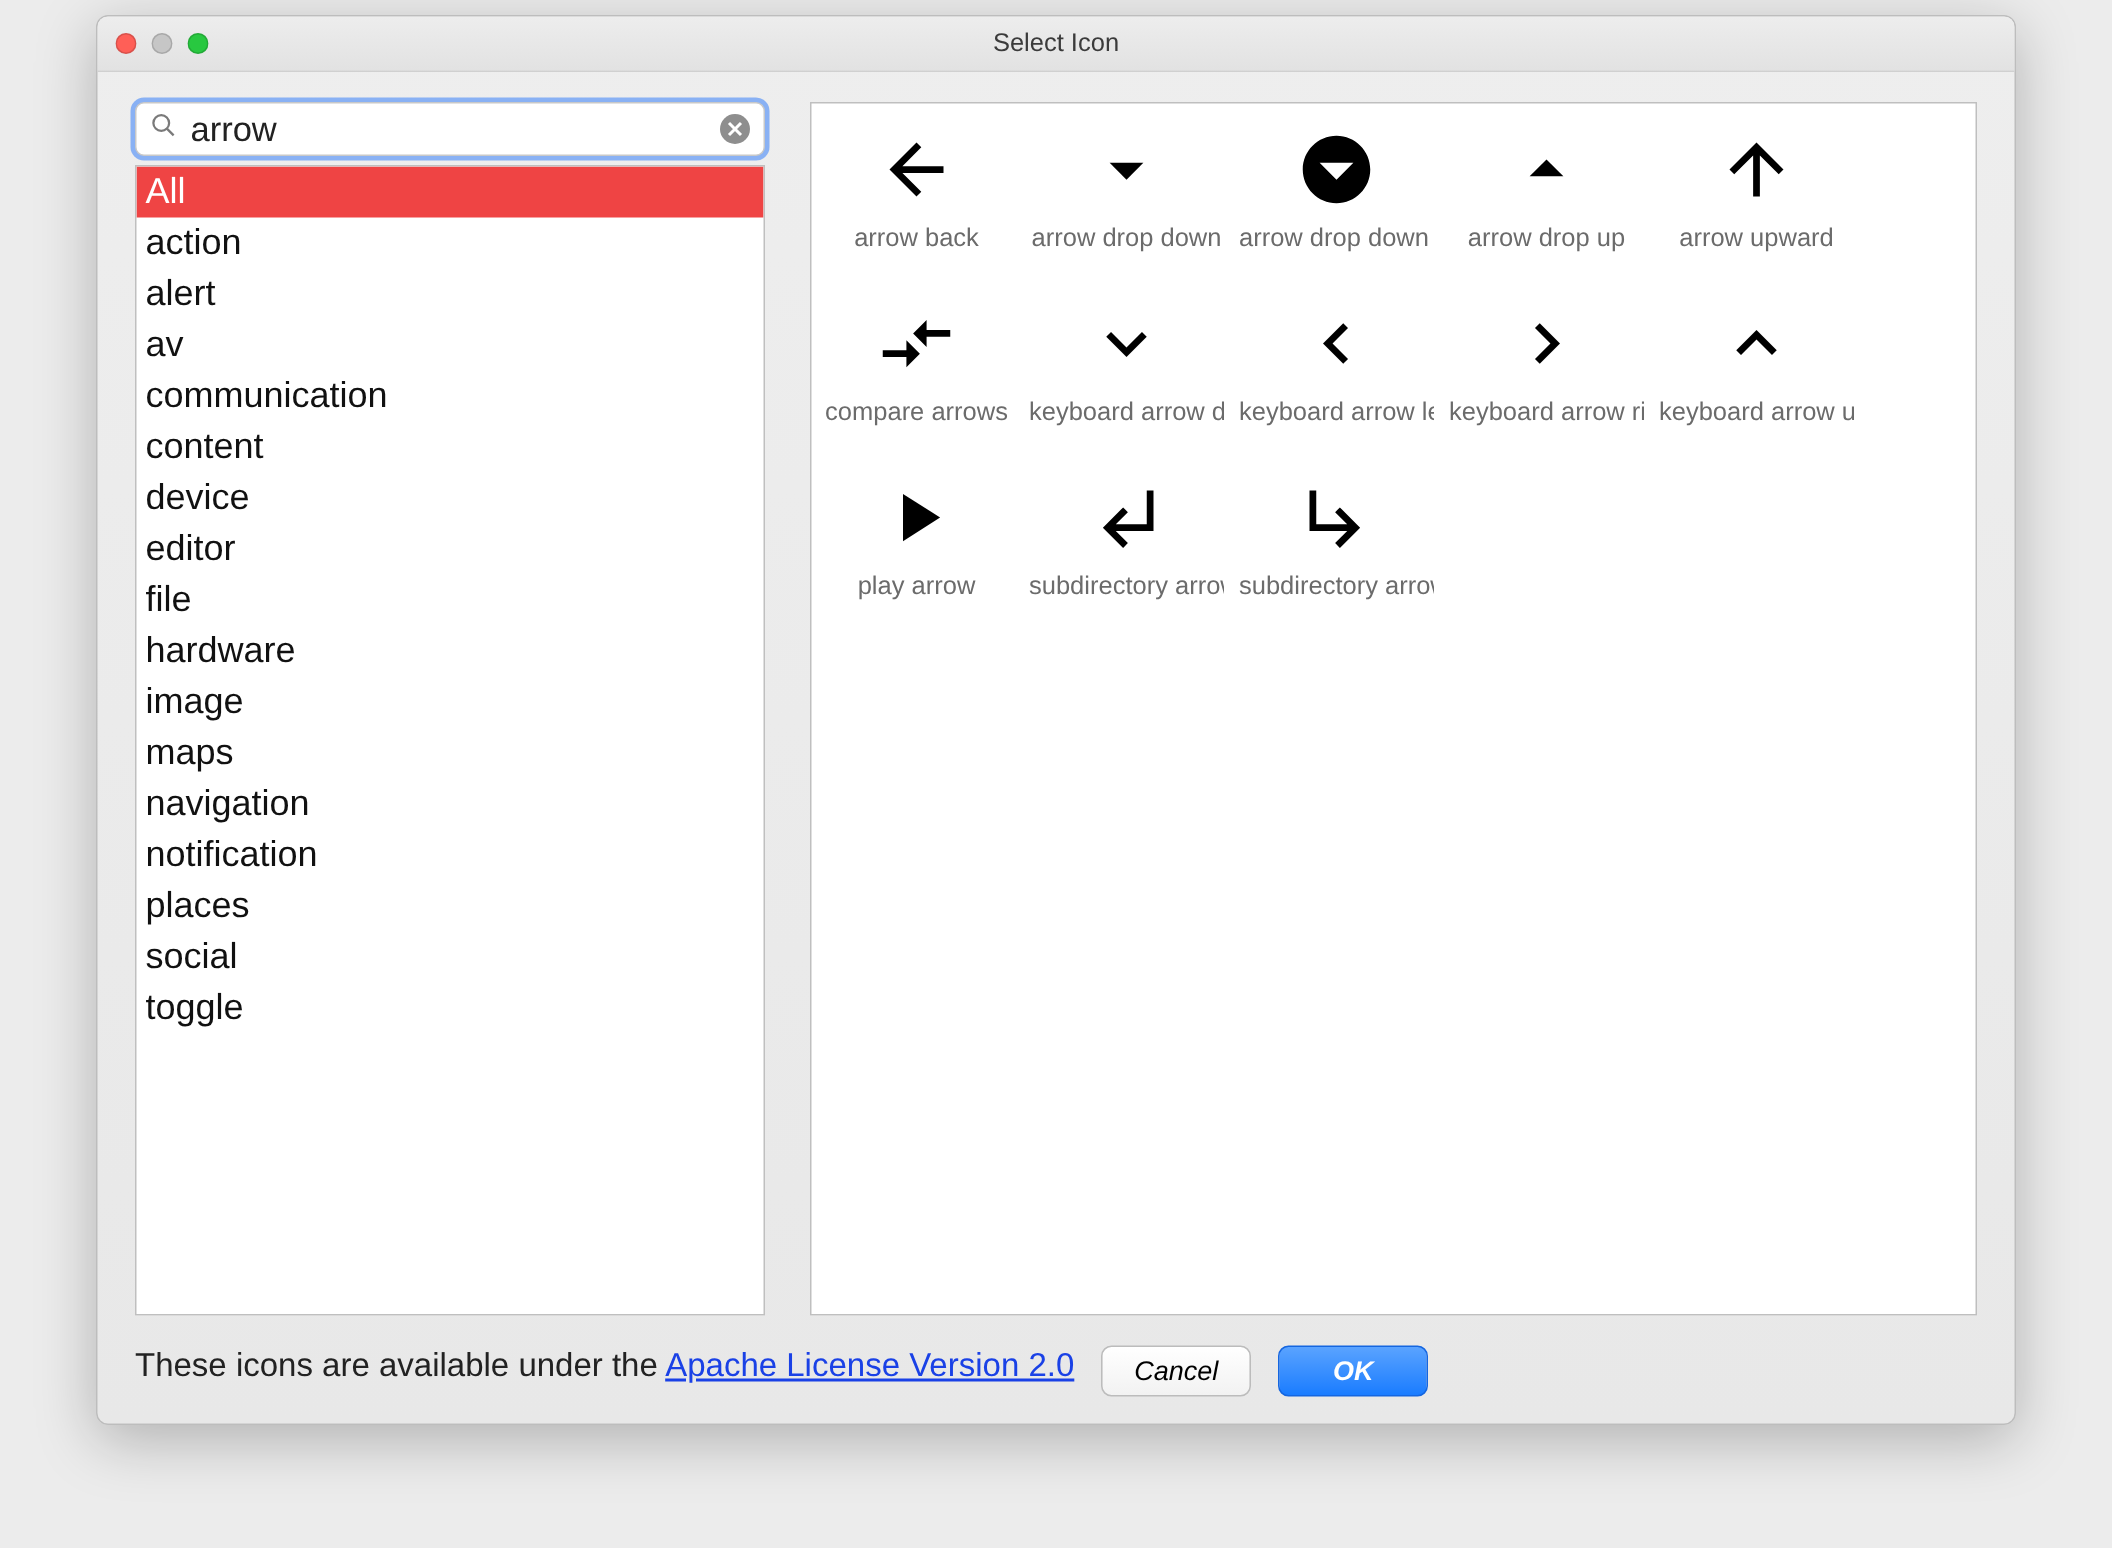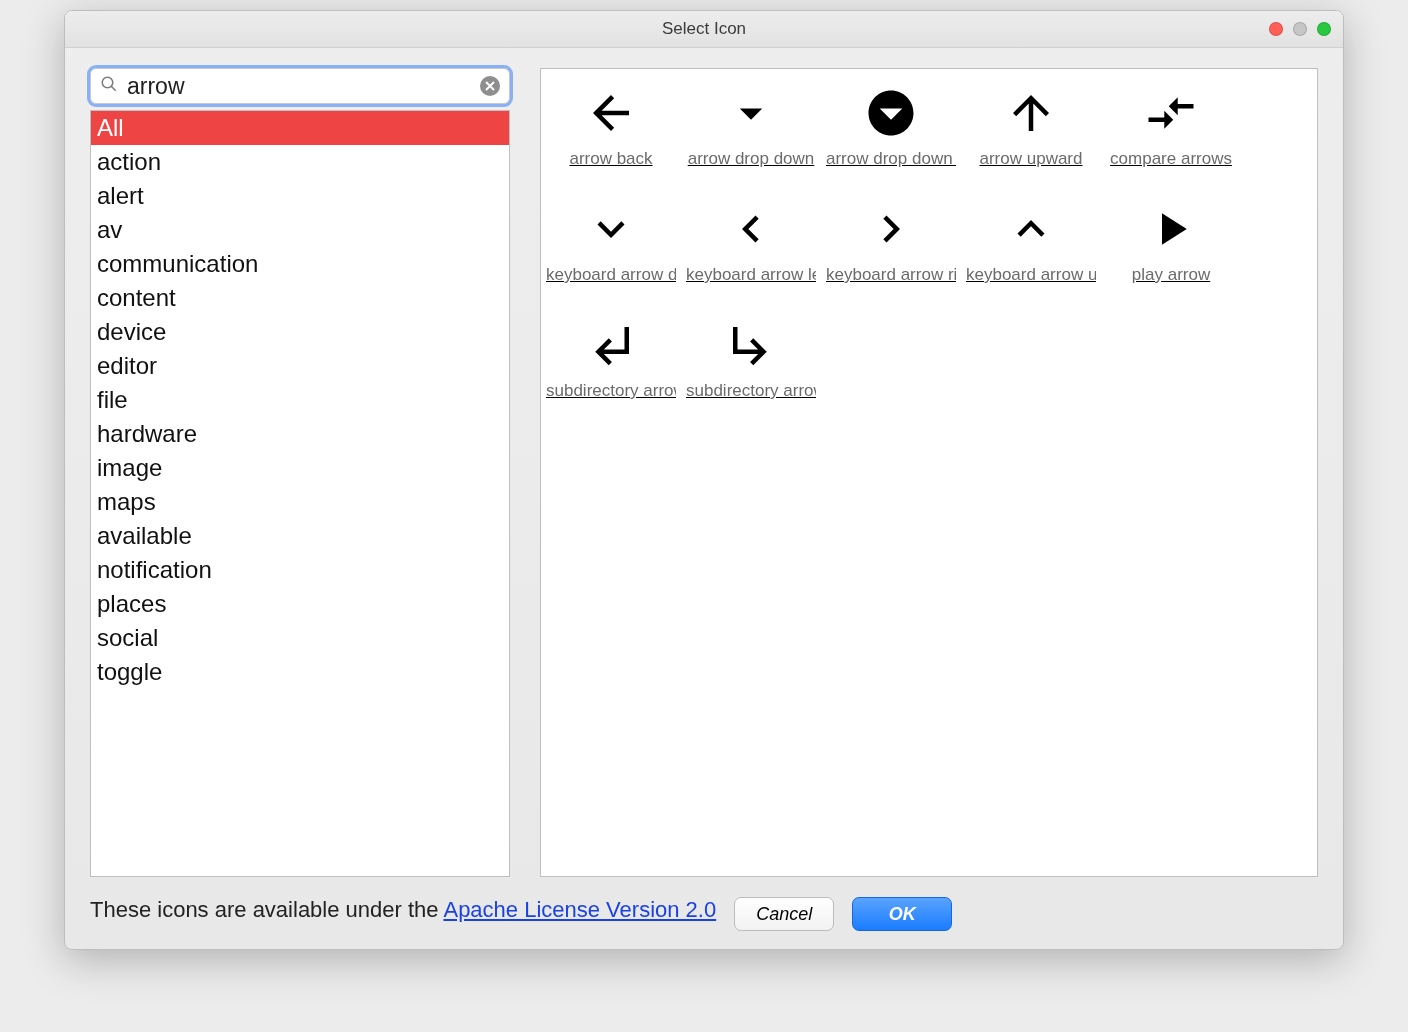--- a/index.html
+++ b/index.html
@@ -28,21 +28,20 @@
     flex-direction: column;
   }
   .titlebar {
     height: 36px;
     display: flex;
     align-items: center;
     padding: 0 12px;
     background: linear-gradient(#ededed, #e2e2e2);
     border-bottom: 1px solid #d0d0d0;
     position: relative;
-    justify-content: flex-end;
   }
   .traffic {
     display: flex;
     gap: 10px;
     align-items: center;
   }
   .traffic .dot {
     width: 14px; height: 14px; border-radius: 50%;
     border: 1px solid rgba(0,0,0,0.15);
     box-sizing: border-box;
@@ -121,21 +120,20 @@
   .right {
     flex: 1;
     background: #fff;
     border: 1px solid #bfbfbf;
     padding: 8px 0 0 0;
     overflow: hidden;
   }
   .grid {
     display: flex;
     flex-wrap: wrap;
-    text-decoration: underline;
   }
   .cell {
     width: 140px;
     height: 116px;
     display: flex;
     flex-direction: column;
     align-items: center;
     justify-content: flex-start;
     overflow: hidden;
     cursor: default;
@@ -220,21 +218,21 @@
           <div class="cat-item">alert</div>
           <div class="cat-item">av</div>
           <div class="cat-item">communication</div>
           <div class="cat-item">content</div>
           <div class="cat-item">device</div>
           <div class="cat-item">editor</div>
           <div class="cat-item">file</div>
           <div class="cat-item">hardware</div>
           <div class="cat-item">image</div>
           <div class="cat-item">maps</div>
-          <div class="cat-item">available</div>
+          <div class="cat-item">navigation</div>
           <div class="cat-item">notification</div>
           <div class="cat-item">places</div>
           <div class="cat-item">social</div>
           <div class="cat-item">toggle</div>
         </div>
     </div>
 
     <div class="right">
       <div class="grid" id="icon-grid">
           <div class="cell">
@@ -257,20 +255,28 @@
             <div class="glyph">
               <svg viewBox="0 0 24 24" fill="#000">
                 <path d="M12 2C6.48 2 2 6.48 2 12s4.48 10 10 10 10-4.48 10-10S17.52 2 12 2zm0 13l-5-5h10l-5 5z"></path>
               </svg>
             </div>
             <div class="label">arrow drop down circle</div>
           </div>
           <div class="cell">
             <div class="glyph">
               <svg viewBox="0 0 24 24" fill="#000">
+                <path d="M7 14l5-5 5 5z"></path>
+              </svg>
+            </div>
+            <div class="label">arrow drop up</div>
+          </div>
+          <div class="cell">
+            <div class="glyph">
+              <svg viewBox="0 0 24 24" fill="#000">
                 <path d="M4 12l1.41 1.41L11 7.83V20h2V7.83l5.58 5.59L20 12l-8-8-8 8z"></path>
               </svg>
             </div>
             <div class="label">arrow upward</div>
           </div>
           <div class="cell">
             <div class="glyph">
               <svg viewBox="0 0 24 24" fill="#000">
                 <path d="M9.01 14H2v2h7.01v3L13 15l-3.99-4v3zM14.99 13v-3H22V8h-7.01V5L11 9l3.99 4z"></path>
               </svg>

